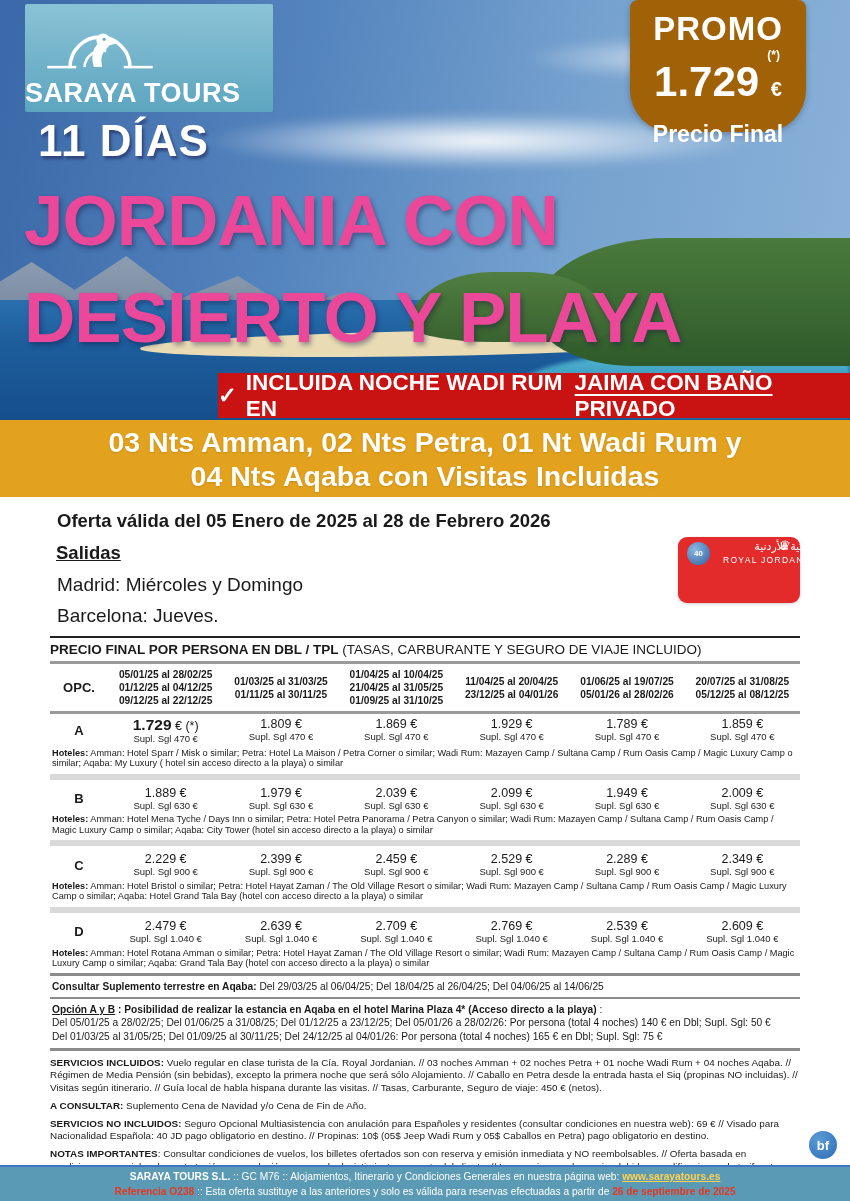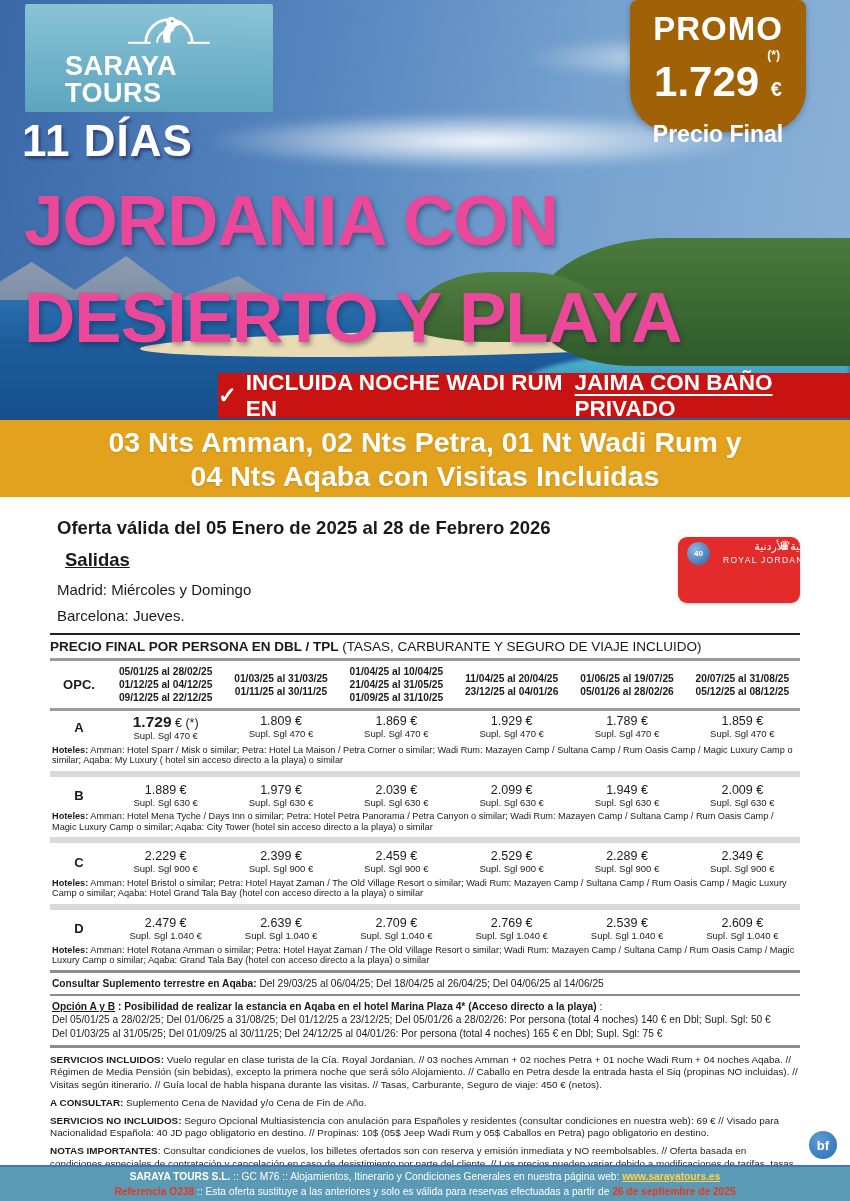--- a/index.html
+++ b/index.html
@@ -15,49 +15,49 @@
   .mountain { position:absolute; left:-20px; top:252px; width:430px; height:100px; opacity:.95;
     background:linear-gradient(180deg,#93a0b2,#6e8096); clip-path:polygon(0 100%,0 42%,12% 10%,22% 38%,34% 4%,47% 46%,60% 24%,72% 56%,85% 40%,100% 72%,100% 100%); }
   .sea { position:absolute; left:0; right:0; top:300px; bottom:77px; background:linear-gradient(180deg,#2a6fae 0%,#1d5d9c 35%,#164f8c 100%); }
   .shallow { position:absolute; right:0; top:352px; width:330px; height:68px; background:linear-gradient(180deg,rgba(87,196,216,.9),rgba(46,143,194,.4)); border-radius:50% 0 0 50%; filter:blur(2px); }
   .beach { position:absolute; left:140px; top:331px; width:590px; height:25px; background:#e9dcb4; border-radius:50%; transform:rotate(-1deg); }
   .trees { position:absolute; right:0; top:238px; width:315px; height:128px; background:linear-gradient(180deg,#4a7a3c,#2f5a2b); border-radius:62% 0 0 46% / 85% 0 0 62%; }
   .trees2 { position:absolute; right:240px; top:272px; width:200px; height:70px; background:linear-gradient(180deg,#517f41,#39622f); border-radius:50% 50% 30% 50% / 90% 90% 20% 30%; }
 
   .logo-box { position:absolute; left:25px; top:4px; width:248px; height:108px; border-radius:2px;
     background:linear-gradient(180deg,rgba(141,198,215,.96),rgba(94,167,192,.96));
-    display:flex; flex-direction:column; align-items:center; justify-content:flex-end; padding-bottom:5px;padding-left:40px; }
+    display:flex; flex-direction:column; align-items:flex-start; justify-content:flex-end; padding-bottom:5px; }
   .bird { width:150px; height:62px; margin-bottom:1px; }
   .brand-name { font-size:27px; font-weight:bold; color:#fff; letter-spacing:.5px; line-height:1; }
 
-  .days { position:absolute; left:22px; top:116px; font-size:44px; font-weight:bold; color:#fff; letter-spacing:1px;
+  .days { position:absolute; left:38px; top:116px; font-size:44px; font-weight:bold; color:#fff; letter-spacing:1px;
     text-shadow:2px 3px 3px rgba(30,30,80,.55); }
   .main-title { position:absolute; left:24px; top:172px; color:#ec4899; font-weight:bold; font-size:71px; line-height:97px;
     letter-spacing:-1px; text-shadow:2px 3px 5px rgba(20,20,60,.4); white-space:nowrap; }
 
   .promo { position:absolute; left:630px; top:0; width:176px; height:132px; background:#a16207;
     border-radius:8px 8px 42px 42px; color:#fff; text-align:center; font-weight:bold; box-shadow:0 2px 6px rgba(0,0,0,.25); }
   .promo-label { font-size:33px; margin-top:10px; letter-spacing:1px; }
   .promo-ast { display:block; text-align:right; padding-right:26px; font-size:12px; height:13px; line-height:13px; margin-top:1px; }
   .promo-priceline { font-size:42px; line-height:40px; }
   .promo-eur { font-size:20px; }
   .promo-final { font-size:23px; margin-top:12px; }
 
   .ribbon { position:absolute; left:218px; right:0; top:373px; height:45px; background:#c91212; color:#fff;
     font-weight:bold; font-size:22.5px; display:flex; align-items:center; justify-content:center; gap:9px; }
   .ribbon .hl { text-decoration:underline; text-decoration-thickness:2px; text-underline-offset:4px; }
 
   .banner { position:absolute; left:0; right:0; bottom:0; height:77px; background:#e2a21d; color:#fff;
     font-weight:bold; font-size:28.5px; line-height:34px; text-align:center; padding-top:5px; text-shadow:0 1px 2px rgba(120,80,0,.25); }
 
   
-  .content { position:relative; padding:14px 50px 0 50px; }
+  .content { position:relative; padding:7px 50px 0 50px; }
   .validity { font-size:18.5px; font-weight:bold; margin:6px 0 10px 7px; }
-  .salidas { font-size:18.5px; font-weight:bold; text-decoration:underline; margin:0 0 10px 15px; }
-  .dep { font-size:15px; margin:0 0 9px 7px; }
+  .salidas { font-size:18.5px; font-weight:bold; text-decoration:underline; margin:0 0 10px 6px; }
+  .dep { font-size:19px; margin:0 0 9px 7px; }
 
   .rj { position:absolute; right:50px; top:40px; width:122px; height:66px; background:#e32b2b; border-radius:9px;
     color:#fff; padding:4px 9px; box-shadow:0 1px 3px rgba(0,0,0,.2); }
   .rj-crown { position:absolute; top:2px; right:9px; font-size:13px; line-height:13px; }
   .rj-row { display:flex; align-items:center; gap:13px; }
   .rj-badge { width:23px; height:23px; border-radius:50%; background:radial-gradient(circle at 35% 32%,#8ab7e2,#2f5e9e);
     font-size:8px; font-weight:bold; display:flex; align-items:center; justify-content:center; flex:0 0 auto; }
   .rj-texts { flex:1; text-align:right; }
   .rj-ar { font-size:11px; line-height:12px; font-family:"DejaVu Sans", sans-serif; }
   .rj-name { font-size:8.5px; letter-spacing:1.3px; margin-top:2px; white-space:nowrap; }

